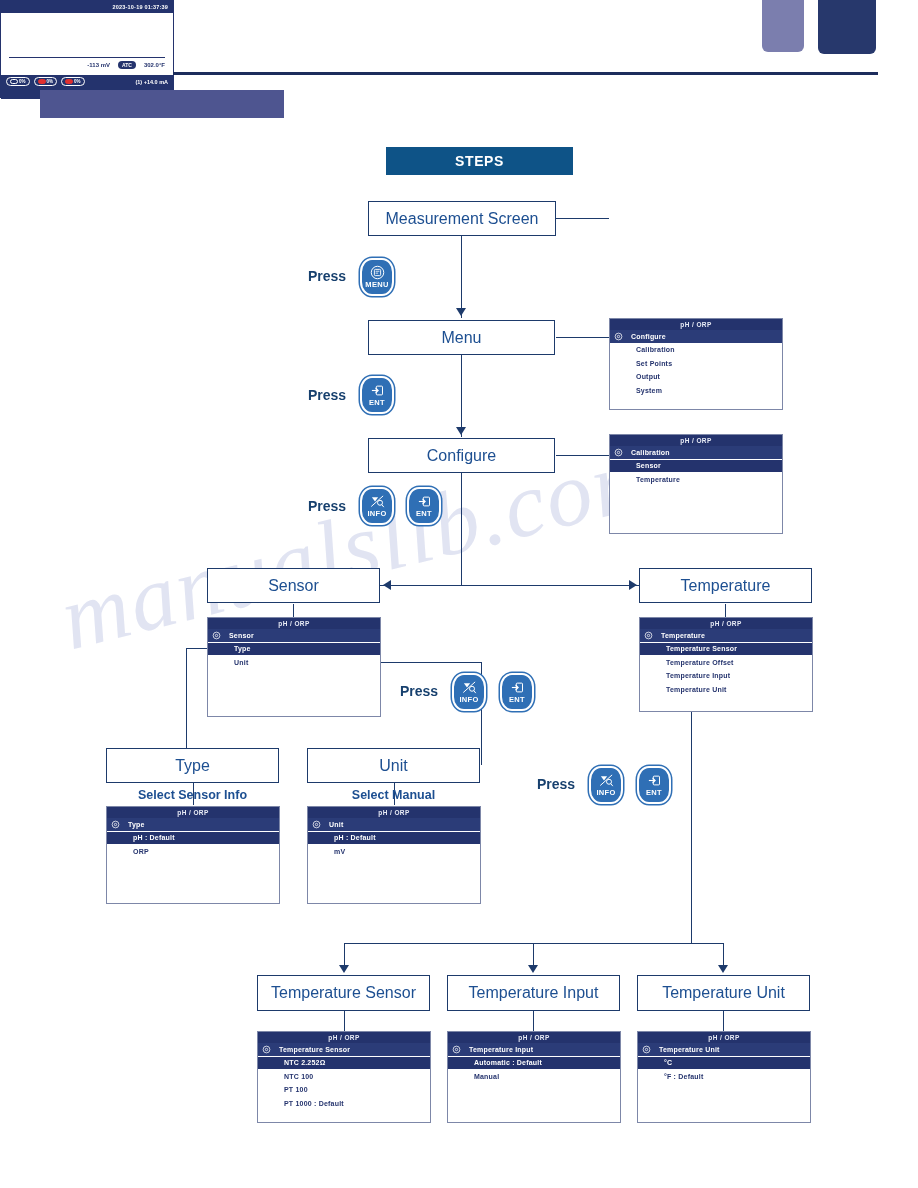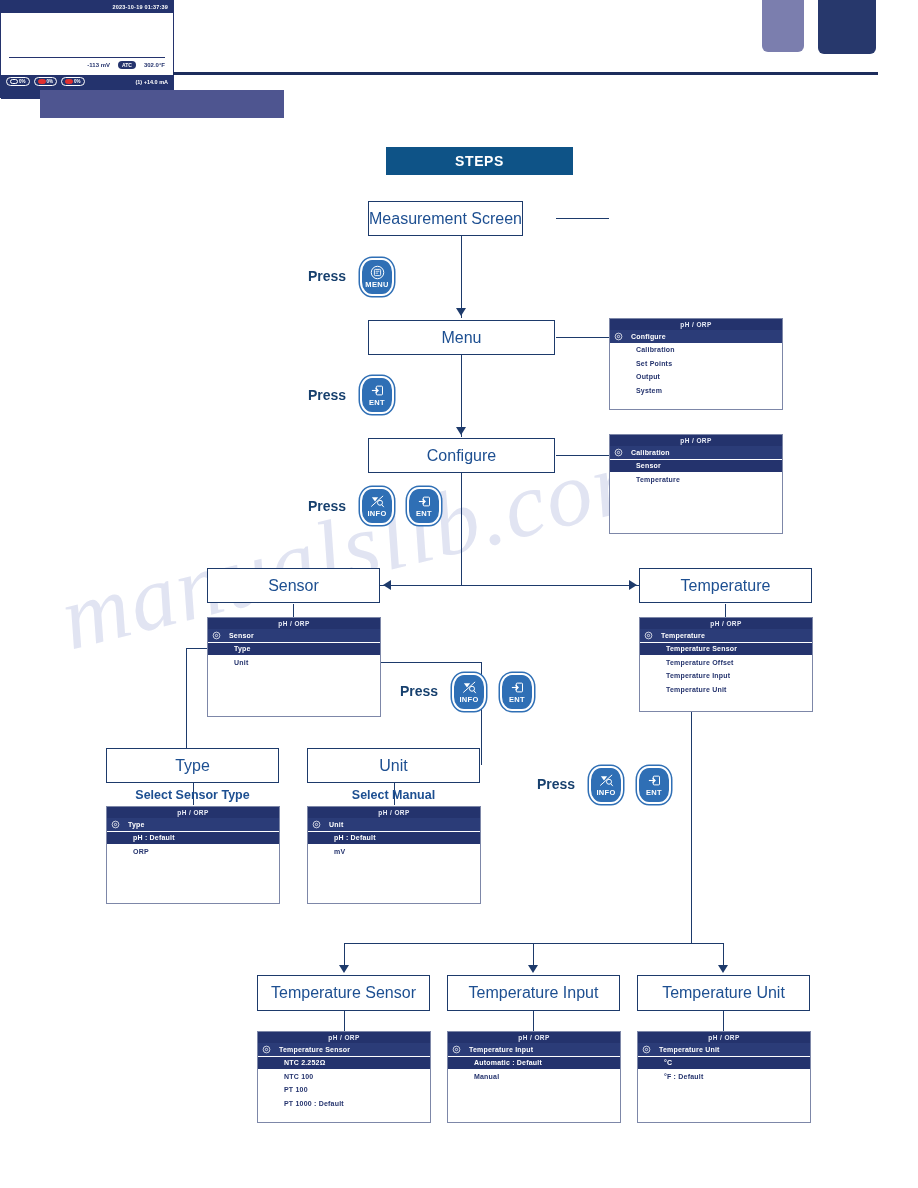--- a/index.html
+++ b/index.html
@@ -290,32 +290,32 @@
   <div class="arrow-d" style="left:339px; top:965px;"></div>
   <div class="ln v" style="left:533px; top:943px; height:28px;"></div>
   <div class="arrow-d" style="left:528px; top:965px;"></div>
   <div class="ln v" style="left:723px; top:943px; height:28px;"></div>
   <div class="arrow-d" style="left:718px; top:965px;"></div>
 
   <div class="ln v" style="left:344px; top:1011px; height:20px;"></div>
   <div class="ln v" style="left:533px; top:1011px; height:20px;"></div>
   <div class="ln v" style="left:723px; top:1011px; height:20px;"></div>
 
-  <div class="flowbox" style="left:368px; top:201px; width:155px; height:35px;">Measurement Screen</div>
+  <div class="flowbox" style="left:368px; top:201px; width:188px; height:35px;">Measurement Screen</div>
 
   <div class="flowbox" style="left:368px; top:320px; width:187px; height:35px;">Menu</div>
 
   <div class="flowbox" style="left:368px; top:438px; width:187px; height:35px;">Configure</div>
 
   <div class="flowbox" style="left:207px; top:568px; width:173px; height:35px;">Sensor</div>
 
   <div class="flowbox" style="left:639px; top:568px; width:173px; height:35px;">Temperature</div>
 
   <div class="flowbox" style="left:106px; top:748px; width:173px; height:35px;">Type</div>
-  <div class="caption" style="left:106px; top:788px; width:173px;">Select Sensor Type</div>
+  <div class="caption" style="left:106px; top:788px; width:173px;">Select Sensor Info</div>
 
   <div class="flowbox" style="left:307px; top:748px; width:173px; height:35px;">Unit</div>
   <div class="caption" style="left:307px; top:788px; width:173px;">Select Manual</div>
 
   <div class="flowbox" style="left:257px; top:975px; width:173px; height:36px;">Temperature Sensor</div>
   <div class="flowbox" style="left:447px; top:975px; width:173px; height:36px;">Temperature Input</div>
   <div class="flowbox" style="left:637px; top:975px; width:173px; height:36px;">Temperature Unit</div>
 
   <div class="press-label" style="left:308px; top:268px;">Press</div>
   <div class="key" style="left:360px; top:258px;">

